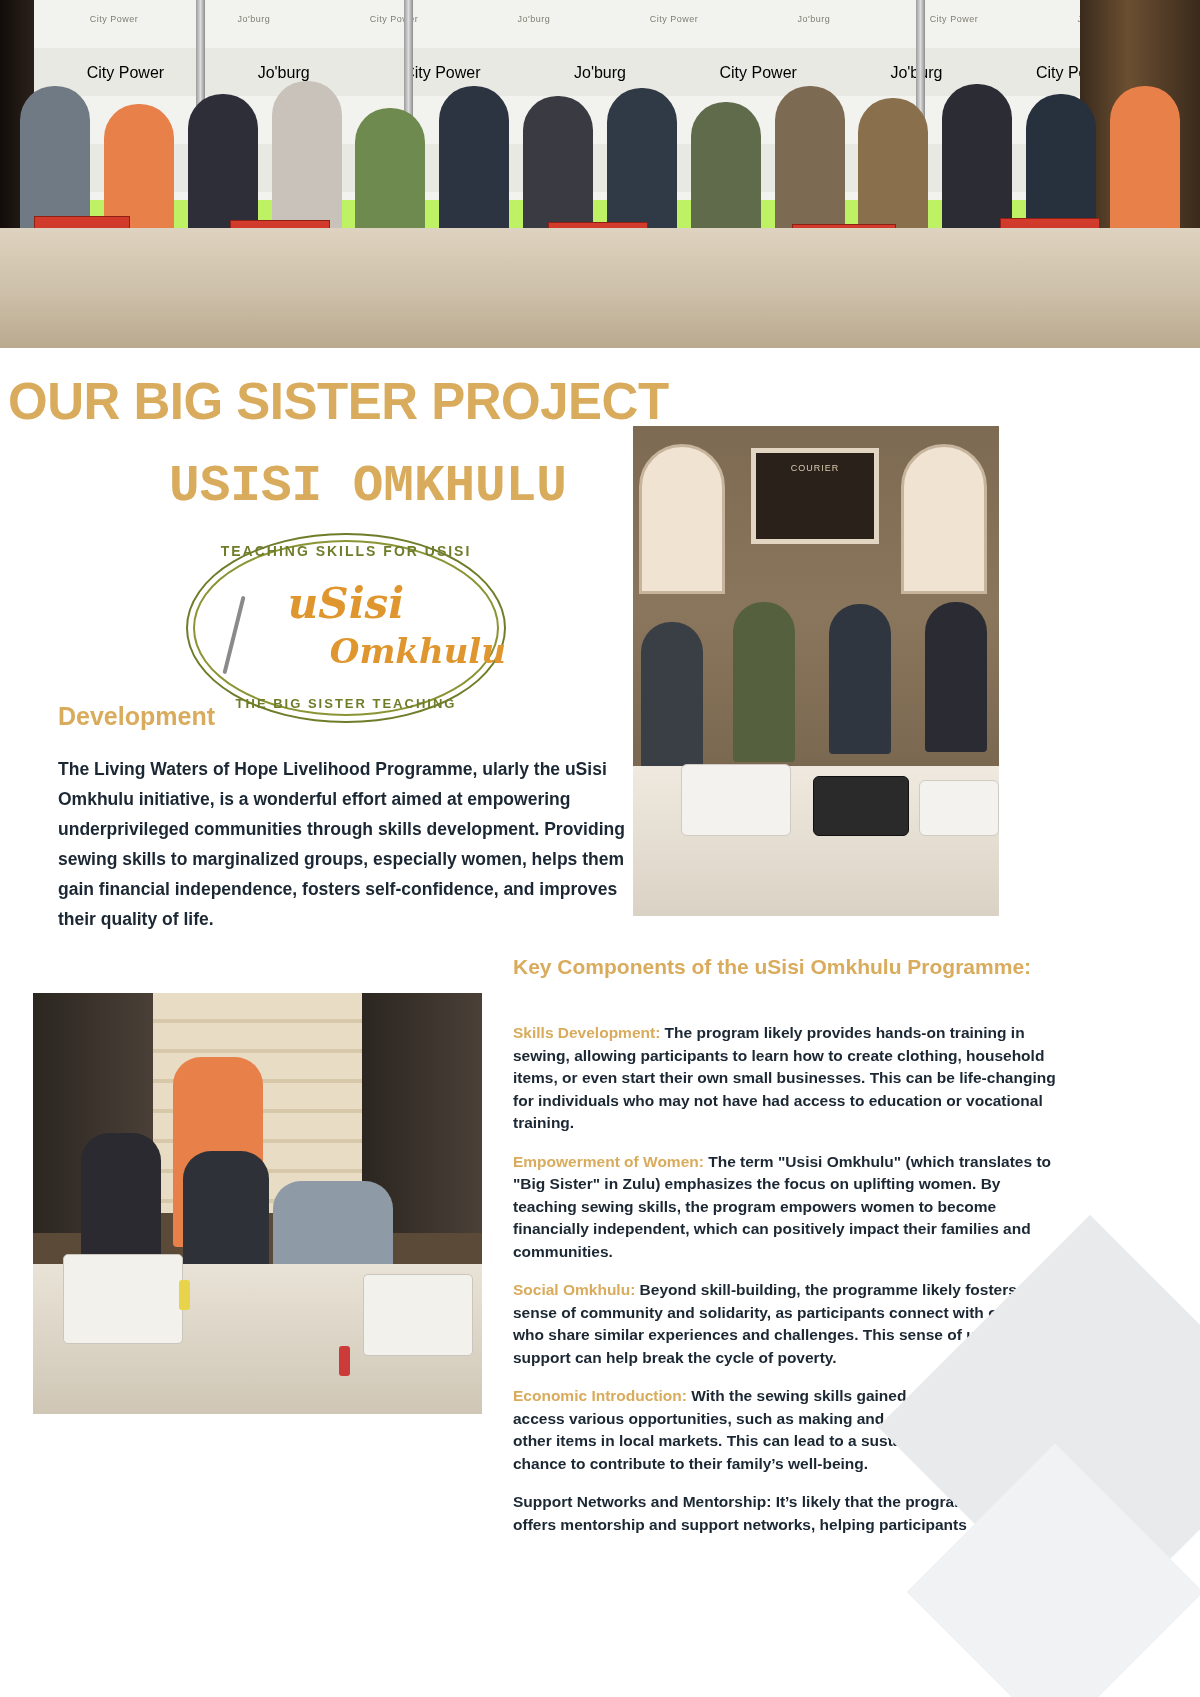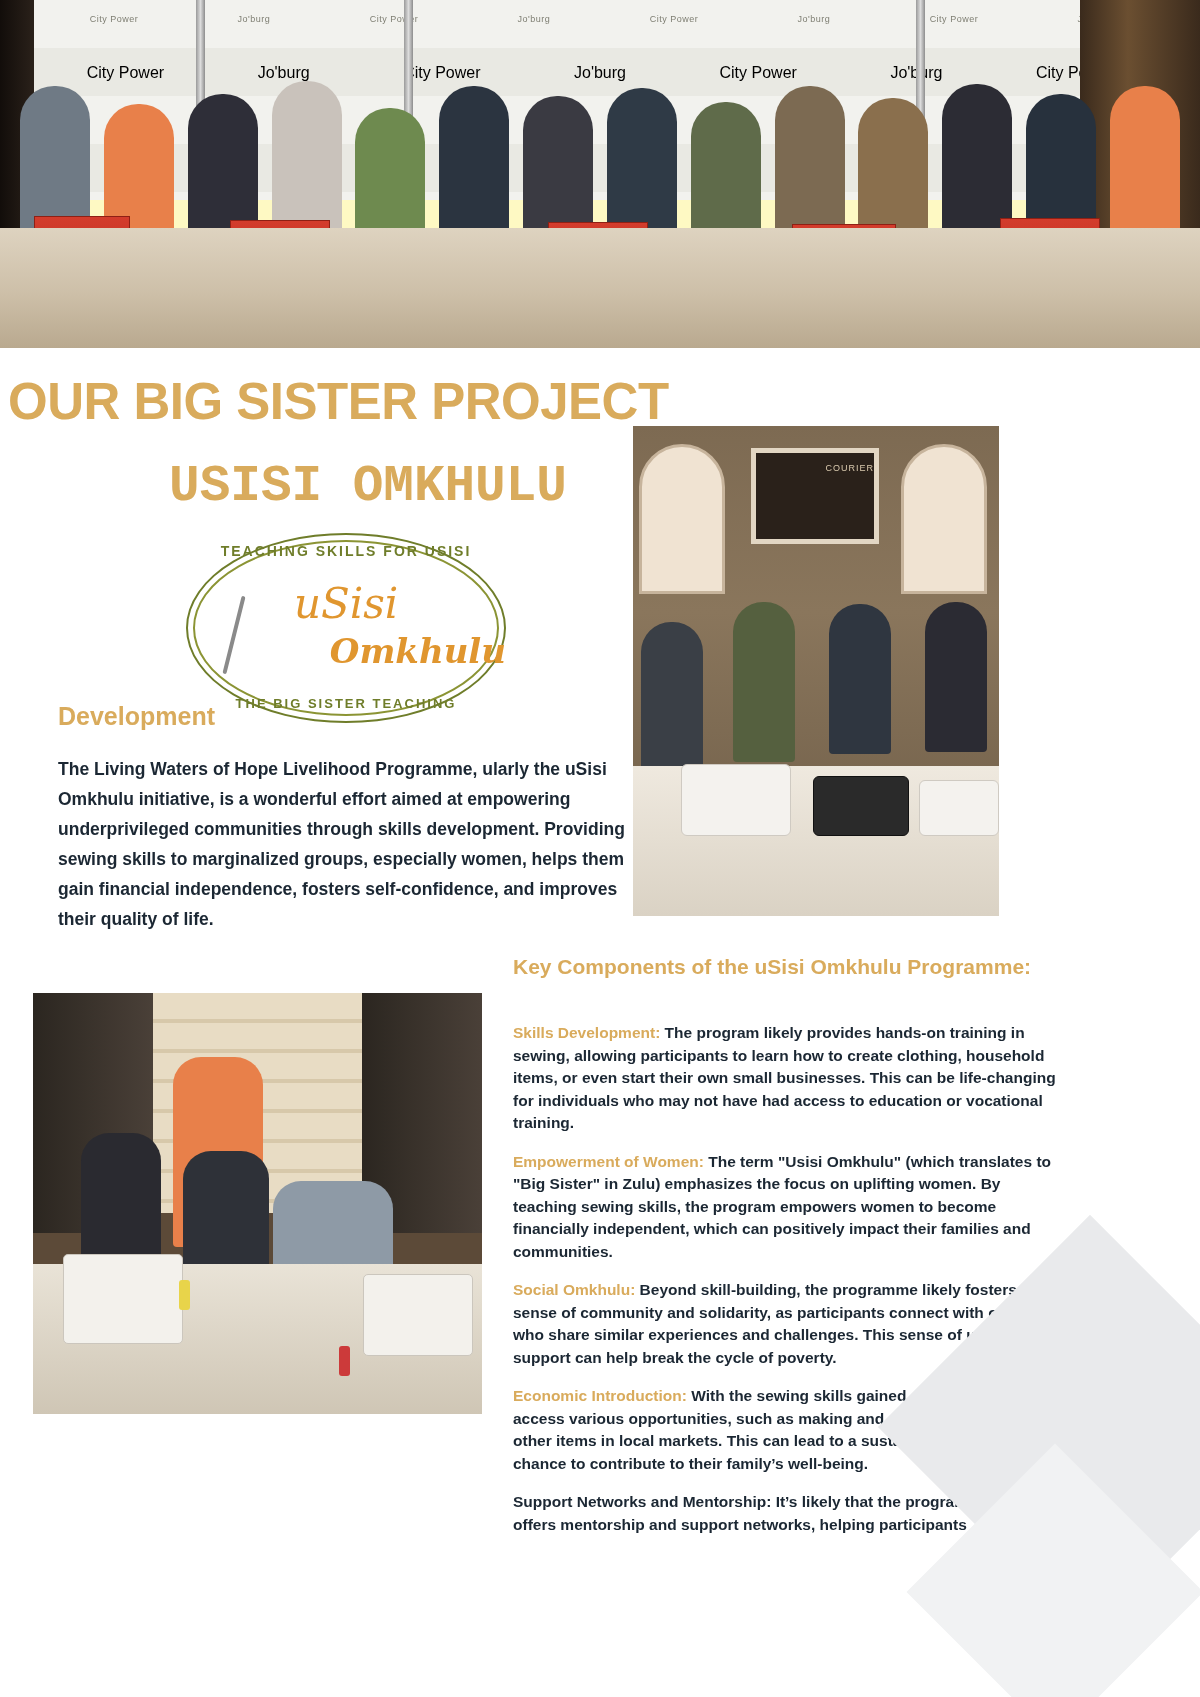--- a/index.html
+++ b/index.html
@@ -11,21 +11,21 @@
     font-family: "Liberation Sans", sans-serif;
     position: relative;
     overflow: hidden;
   }
 
   
   .hero {
     position: absolute;
     left: 0; top: 0;
     width: 1200px; height: 348px;
-    background: #fef9c3;
+    background: #bef264;
     overflow: hidden;
   }
   .hero-backdrop {
     position: absolute; left: 30px; top: 0; width: 1140px; height: 200px;
     background:
       repeating-linear-gradient(180deg, #f2f2ee 0 48px, #e9e9e3 48px 96px),
       #f2f2ee;
   }
   .hero-logo-row {
     position: absolute; left: 40px; top: 4px; width: 1120px; height: 30px;
@@ -90,21 +90,21 @@
   .logo-top {
     position: absolute; left: 0; top: 10px; width: 100%; text-align: center;
     font-size: 14px; font-weight: bold; color: #6f7d2a; letter-spacing: 2px;
   }
   .logo-bottom {
     position: absolute; left: 0; bottom: 12px; width: 100%; text-align: center;
     font-size: 13px; font-weight: bold; color: #6f7d2a; letter-spacing: 2px;
   }
   .logo-main {
     position: absolute; left: 0; top: 46px; width: 100%; text-align: center;
-    font-size: 42px; font-weight: normal; color: #e0962f;
+    font-size: 42px; font-weight: bold; color: #e0962f;
     font-family: "DejaVu Serif", serif; font-style: italic;
   }
   .logo-sub {
     position: absolute; left: 0; top: 98px; width: 100%; text-align: right;
     font-size: 34px; font-weight: bold; color: #e0962f;
     font-family: "DejaVu Serif", serif; font-style: italic;
   }
   .needle {
     position: absolute; left: 46px; top: 62px; width: 4px; height: 80px;
     background: #8a8a8a; transform: rotate(14deg); border-radius: 2px;
@@ -128,21 +128,21 @@
   .pr-wall { position: absolute; inset: 0;
     background: linear-gradient(180deg,#7d6a52 0%,#8a765c 38%,#6b5a45 100%); }
   .pr-arch {
     position: absolute; top: 18px; width: 86px; height: 150px;
     background: #f0e3d2; border-radius: 43px 43px 0 0; border: 3px solid #c7b49c;
   }
   .pr-frame {
     position: absolute; left: 118px; top: 22px; width: 128px; height: 96px;
     background: #2a211a; border: 5px solid #e2d6c3;
   }
-  .pr-frame span { display:block; color:#d9c9ae; font-size:9px; text-align:right; margin-top:10px; letter-spacing:1px; }
+  .pr-frame span { display:block; color:#d9c9ae; font-size:9px; text-align:center; margin-top:10px; letter-spacing:1px; }
   .pr-table {
     position: absolute; left: 0; bottom: 0; width: 100%; height: 150px;
     background: linear-gradient(180deg,#efe9df,#dad2c4);
   }
   .pr-machine {
     position: absolute; bottom: 80px; background: #f4f2ee;
     border-radius: 6px; border: 1px solid #cfcac2;
   }
   .pr-machine.dark { background: #2a2a2a; border-color: #111; }
   .pr-person { position: absolute; width: 62px; border-radius: 30px 30px 4px 4px; }

